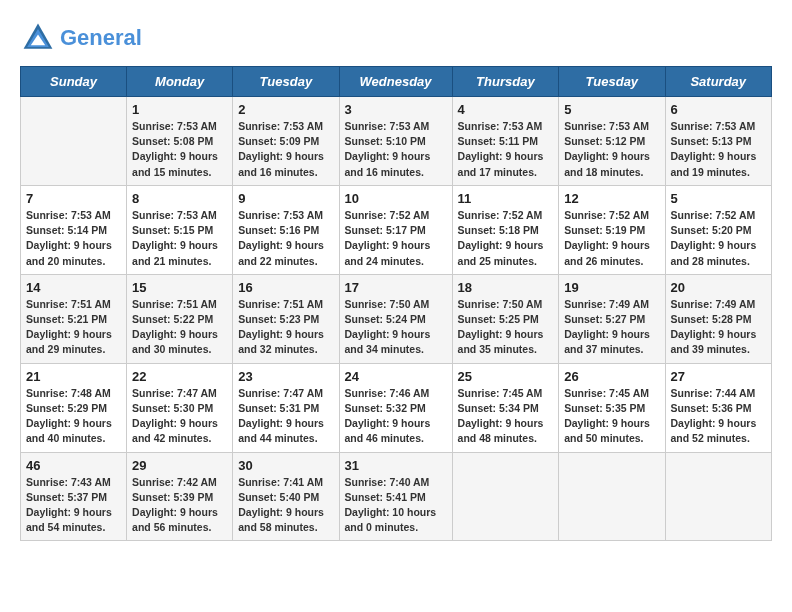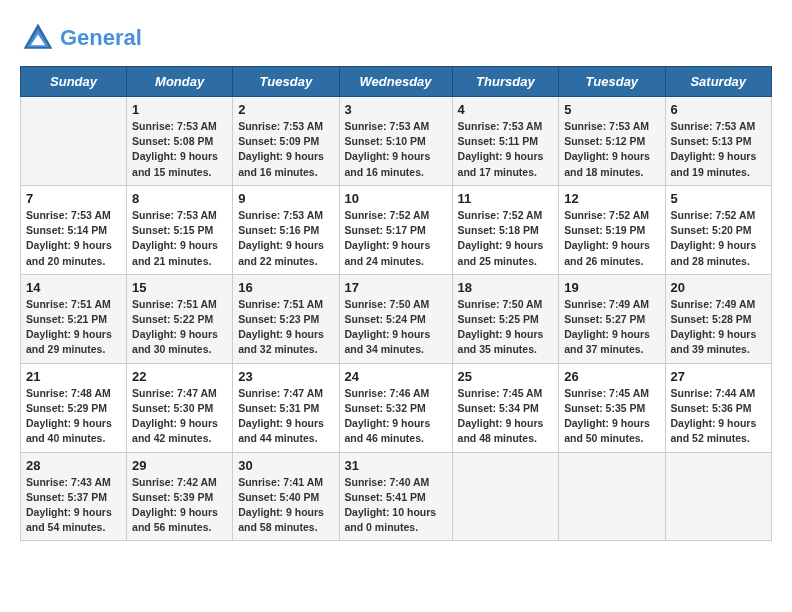--- a/index.html
+++ b/index.html
@@ -239,21 +239,21 @@
           <span class="day-num">26</span>
           <div class="day-info">Sunrise: 7:45 AM<br>Sunset: 5:35 PM<br>Daylight: 9 hours and 50 minutes.</div>
         </td>
         <td>
           <span class="day-num">27</span>
           <div class="day-info">Sunrise: 7:44 AM<br>Sunset: 5:36 PM<br>Daylight: 9 hours and 52 minutes.</div>
         </td>
       </tr>
       <tr>
         <td>
-          <span class="day-num">28</span>
+          <span class="day-num">46</span>
           <div class="day-info">Sunrise: 7:43 AM<br>Sunset: 5:37 PM<br>Daylight: 9 hours and 54 minutes.</div>
         </td>
         <td>
           <span class="day-num">29</span>
           <div class="day-info">Sunrise: 7:42 AM<br>Sunset: 5:39 PM<br>Daylight: 9 hours and 56 minutes.</div>
         </td>
         <td>
           <span class="day-num">30</span>
           <div class="day-info">Sunrise: 7:41 AM<br>Sunset: 5:40 PM<br>Daylight: 9 hours and 58 minutes.</div>
         </td>

